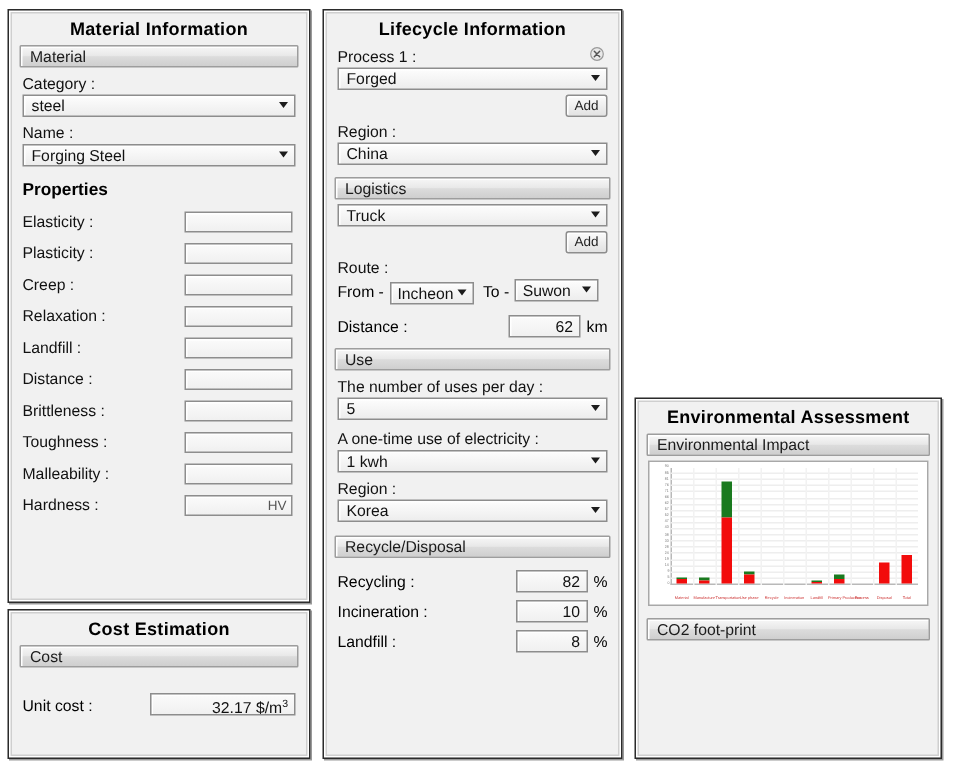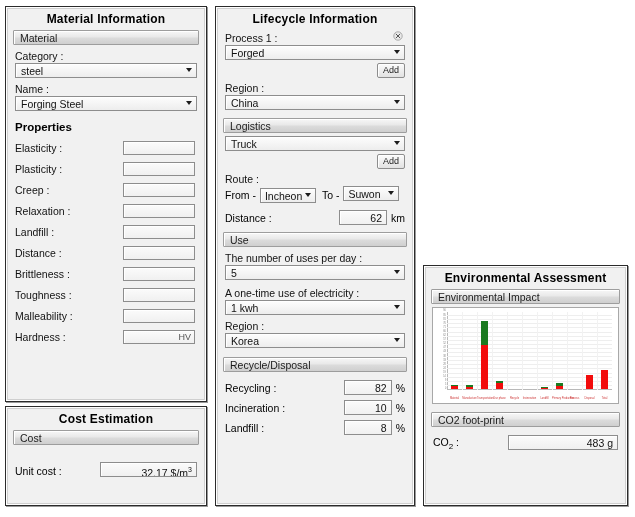--- a/index.html
+++ b/index.html
@@ -416,25 +416,15 @@
           </div>
           <div class="xtick" style="left: 135px; width: 15px; bottom: -10px;">Disposal</div>
           <div class="bar" style="left: 154.05px; width: 6.9px; height: 18.5778px;">
             <div class="seg-r" style="height: 100%;"></div>
           </div>
           <div class="xtick" style="left: 150px; width: 15px; bottom: -10px;">Total</div>
         </div>
     </div>
 
     <div class="section-bar" style="margin-top:8px;">CO2 foot-print</div>
-    <div class="body" style="padding-top:5px;">
-      <div class="kv">
-        <span class="k">
-          <span>CO</span><sub style="font-size:8px;">2</sub><span> :</span>
-        </span>
-        <span class="v">
-          <span class="tbox" style="display:inline-block;width:110px;">483 g</span>
-        </span>
-      </div>
-    </div>
   </div>
 
 </div>
 
 </body></html>

